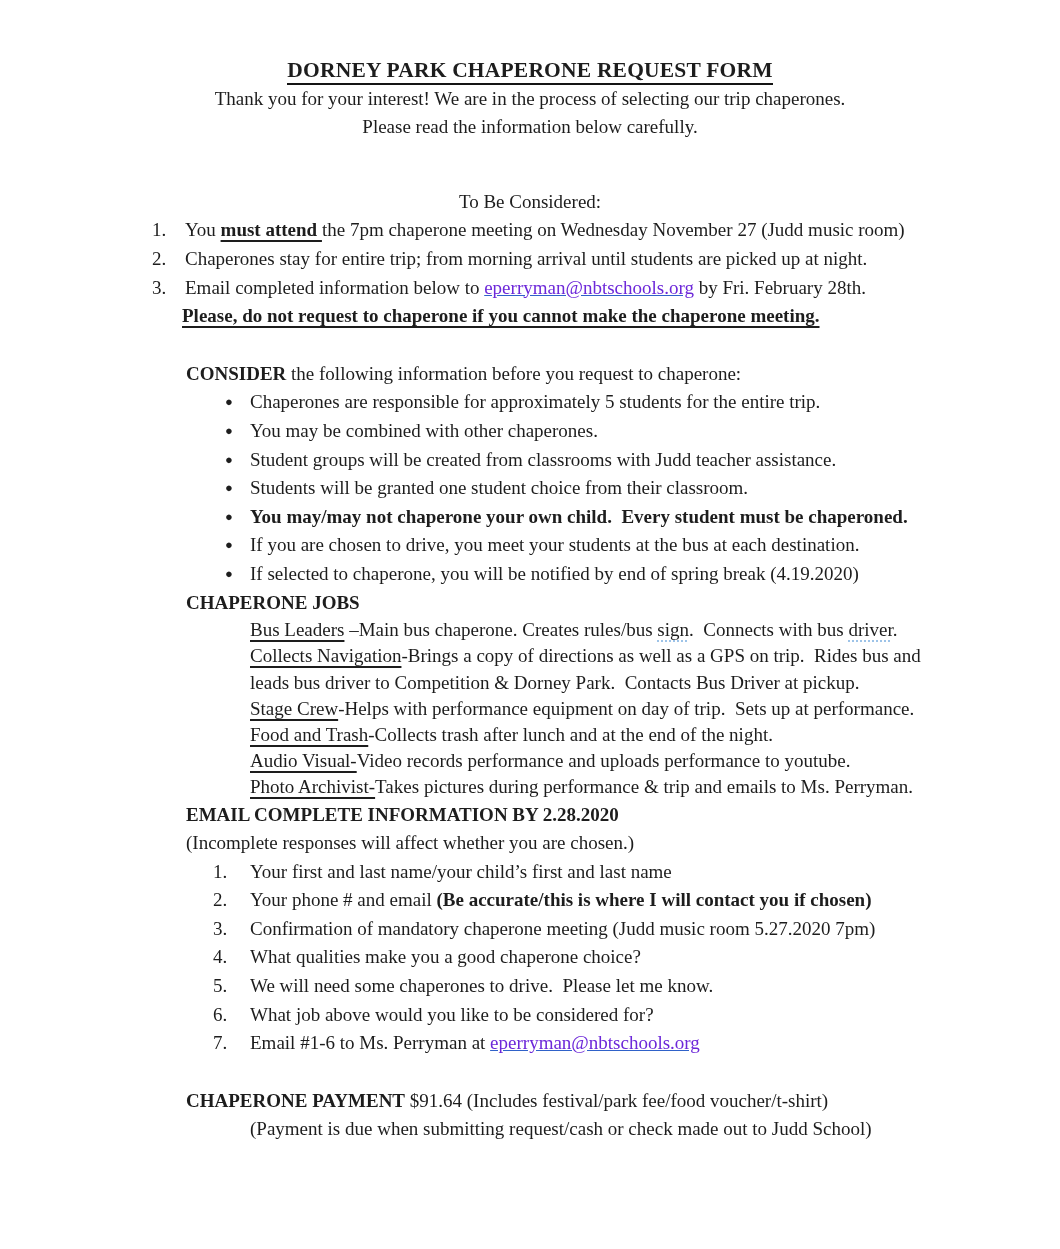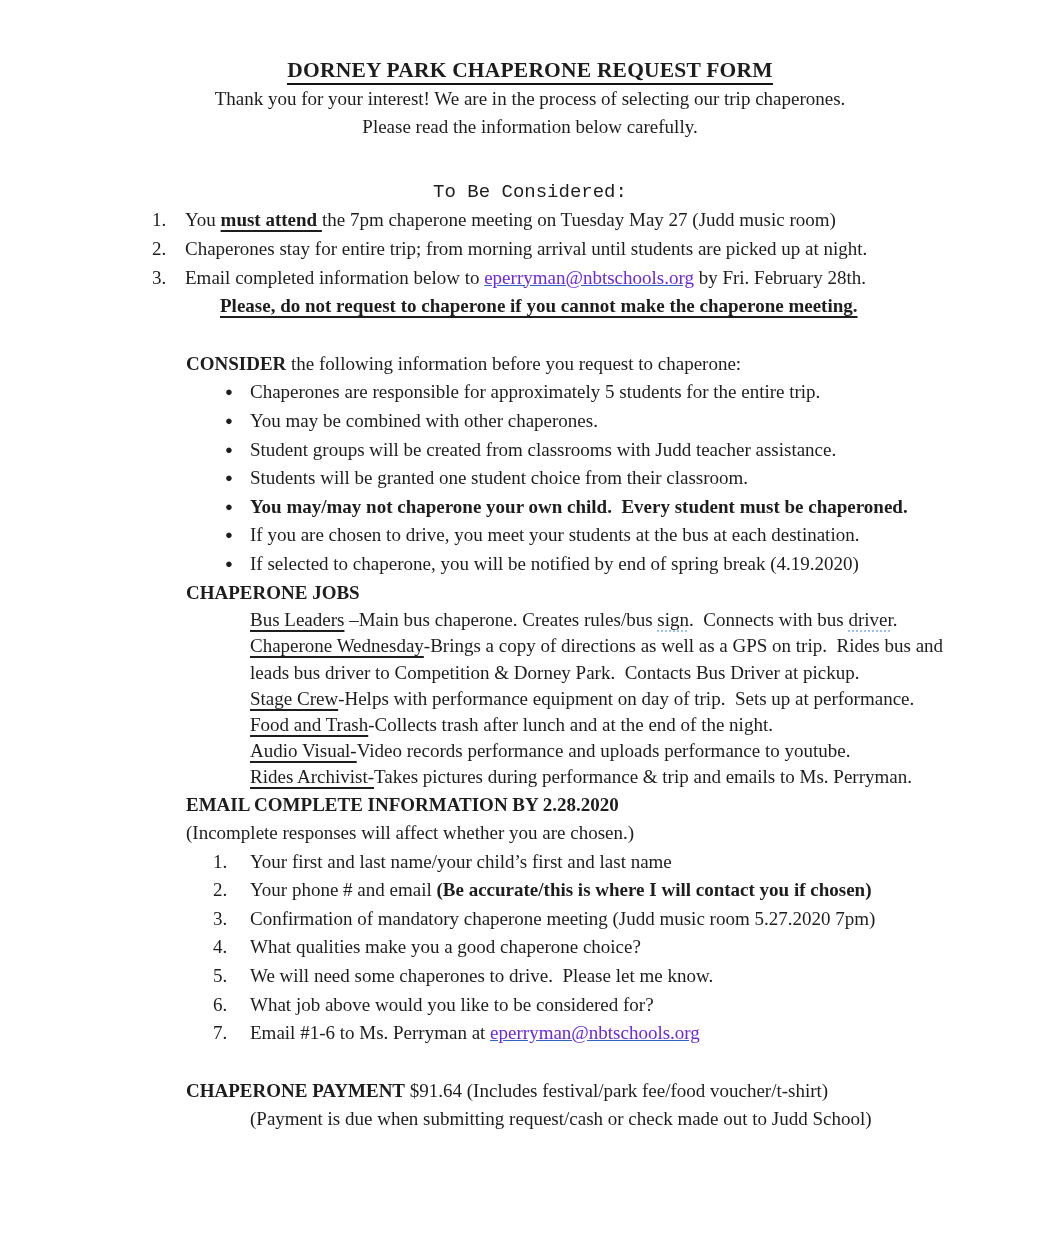--- a/index.html
+++ b/index.html
@@ -11,26 +11,26 @@
     font-size:19px;line-height:28.6px;
     color:#1d1d1d;
     padding-top:56px;
     box-sizing:border-box;
     overflow:hidden;
   }
   [data-bind]{white-space:pre-wrap;}
   .center{text-align:center;}
   .title-line{font-size:21.5px;font-weight:bold;letter-spacing:.2px;}
   .title-underline{border-bottom:2.5px solid #141414;padding-bottom:1px;}
-  .mt28{margin-top:36px;font-family:Liberation Mono, monospace;}
+  .mt28{margin-top:46px;}
   .mt29{margin-top:29px;}
   .row{display:flex;}
   .top-rows{padding-left:152px;padding-right:110px;}
   .top-rows .num{flex:0 0 33px;}
-  .warning-line{padding-left:182px;margin-left:38px;}
+  .warning-line{padding-left:182px;}
   .bu{font-weight:bold;text-decoration:underline;text-decoration-thickness:2px;text-underline-offset:3.5px;}
   .section-head{padding-left:186px;}
   .bold{font-weight:bold;}
   .bullet-rows{padding-left:225px;padding-right:90px;}
   .bullet-rows .marker{flex:0 0 25px;font-size:13px;}
   .jobs{padding-left:250px;width:705px;line-height:26.2px;font-family:Liberation Serif, serif;}
   .job-name{text-decoration:underline;text-decoration-thickness:1.5px;text-underline-offset:3.5px;}
   .spell{text-decoration:underline dotted #9dc3e8;text-decoration-thickness:2px;text-underline-offset:4px;}
   .email-rows{padding-left:213px;padding-right:100px;}
   .email-rows .num{flex:0 0 37px;}
@@ -44,21 +44,21 @@
 
   <div class="center title-line"><span class="title-underline" data-bind="doc.title">DORNEY PARK CHAPERONE REQUEST FORM</span></div>
   <div class="center" data-bind="doc.intro.line1">Thank you for your interest! We are in the process of selecting our trip chaperones.</div>
   <div class="center" data-bind="doc.intro.line2">Please read the information below carefully.</div>
 
   <div class="center mt28" data-bind="doc.to_be_considered.heading">To Be Considered:</div>
 
   <div class="top-rows">
     <div class="row">
         <span class="num" data-bind="doc.to_be_considered.items.0.num">1.</span>
-        <span><span data-bind="doc.to_be_considered.items.0.pre">You </span><span class="bu" data-bind="doc.to_be_considered.items.0.bold_underline">must attend </span><span data-bind="doc.to_be_considered.items.0.post">the 7pm chaperone meeting on Tuesday May 27 (Judd music room)</span></span>
+        <span><span data-bind="doc.to_be_considered.items.0.pre">You </span><span class="bu" data-bind="doc.to_be_considered.items.0.bold_underline">must attend </span><span data-bind="doc.to_be_considered.items.0.post">the 7pm chaperone meeting on Wednesday November 27 (Judd music room)</span></span>
       </div>
     <div class="row">
         <span class="num" data-bind="doc.to_be_considered.items.1.num">2.</span>
         <span data-bind="doc.to_be_considered.items.1.text">Chaperones stay for entire trip; from morning arrival until students are picked up at night.</span>
       </div>
     <div class="row">
         <span class="num" data-bind="doc.to_be_considered.items.2.num">3.</span>
         <span><span data-bind="doc.to_be_considered.items.2.pre">Email completed information below to </span><a class="link" data-bind="doc.to_be_considered.items.2.link">eperryman@nbtschools.org</a><span data-bind="doc.to_be_considered.items.2.post"> by Fri. February 28th.</span></span>
       </div>
   </div>
@@ -95,25 +95,25 @@
     <div class="row">
         <span class="marker" data-bind="glyphs.bullet">●</span>
         <span data-bind="doc.consider.bullets.6.text">If selected to chaperone, you will be notified by end of spring break (4.19.2020)</span>
       </div>
   </div>
 
   <div class="section-head bold" data-bind="doc.jobs.heading">CHAPERONE JOBS</div>
 
   <div class="jobs">
     <div><span class="job-name" data-bind="doc.jobs.items.0.name">Bus Leaders</span><span data-bind="doc.jobs.items.0.sep"> –</span><span><span data-bind="doc.jobs.items.0.desc_pre">Main bus chaperone. Creates rules/bus </span><span class="spell" data-bind="doc.jobs.items.0.spell1">sign</span><span data-bind="doc.jobs.items.0.desc_mid">.  Connects with bus </span><span class="spell" data-bind="doc.jobs.items.0.spell2">driver</span><span data-bind="doc.jobs.items.0.desc_post">.</span></span></div>
-    <div><span class="job-name" data-bind="doc.jobs.items.2.name">Chaperone Wednesday</span><span data-bind="doc.jobs.items.2.sep">-</span><span data-bind="doc.jobs.items.2.desc">Brings a copy of directions as well as a GPS on trip.  Rides bus and leads bus driver to Competition &amp; Dorney Park.  Contacts Bus Driver at pickup.</span></div>
+    <div><span class="job-name" data-bind="doc.jobs.items.2.name">Collects Navigation</span><span data-bind="doc.jobs.items.2.sep">-</span><span data-bind="doc.jobs.items.2.desc">Brings a copy of directions as well as a GPS on trip.  Rides bus and leads bus driver to Competition &amp; Dorney Park.  Contacts Bus Driver at pickup.</span></div>
     <div><span class="job-name" data-bind="doc.jobs.items.3.name">Stage Crew</span><span data-bind="doc.jobs.items.3.sep">-</span><span data-bind="doc.jobs.items.3.desc">Helps with performance equipment on day of trip.  Sets up at performance.</span></div>
     <div><span class="job-name" data-bind="doc.jobs.items.5.name">Food and Trash</span><span data-bind="doc.jobs.items.5.sep">-</span><span data-bind="doc.jobs.items.5.desc">Collects trash after lunch and at the end of the night.</span></div>
     <div><span class="job-name" data-bind="doc.jobs.items.6.name">Audio Visual-</span><span data-bind="doc.jobs.items.6.sep"></span><span data-bind="doc.jobs.items.6.desc">Video records performance and uploads performance to youtube.</span></div>
-    <div><span class="job-name" data-bind="doc.jobs.items.7.name">Rides Archivist-</span><span data-bind="doc.jobs.items.7.sep"></span><span data-bind="doc.jobs.items.7.desc">Takes pictures during performance &amp; trip and emails to Ms. Perryman.</span></div>
+    <div><span class="job-name" data-bind="doc.jobs.items.7.name">Photo Archivist-</span><span data-bind="doc.jobs.items.7.sep"></span><span data-bind="doc.jobs.items.7.desc">Takes pictures during performance &amp; trip and emails to Ms. Perryman.</span></div>
   </div>
 
   <div class="section-head bold" data-bind="doc.email_info.heading">EMAIL COMPLETE INFORMATION BY 2.28.2020</div>
   <div class="section-head" data-bind="doc.email_info.note">(Incomplete responses will affect whether you are chosen.)</div>
 
   <div class="email-rows">
     <div class="row">
         <span class="num" data-bind="doc.email_info.items.0.num">1.</span>
         <span data-bind="doc.email_info.items.0.text">Your first and last name/your child’s first and last name</span>
       </div>

